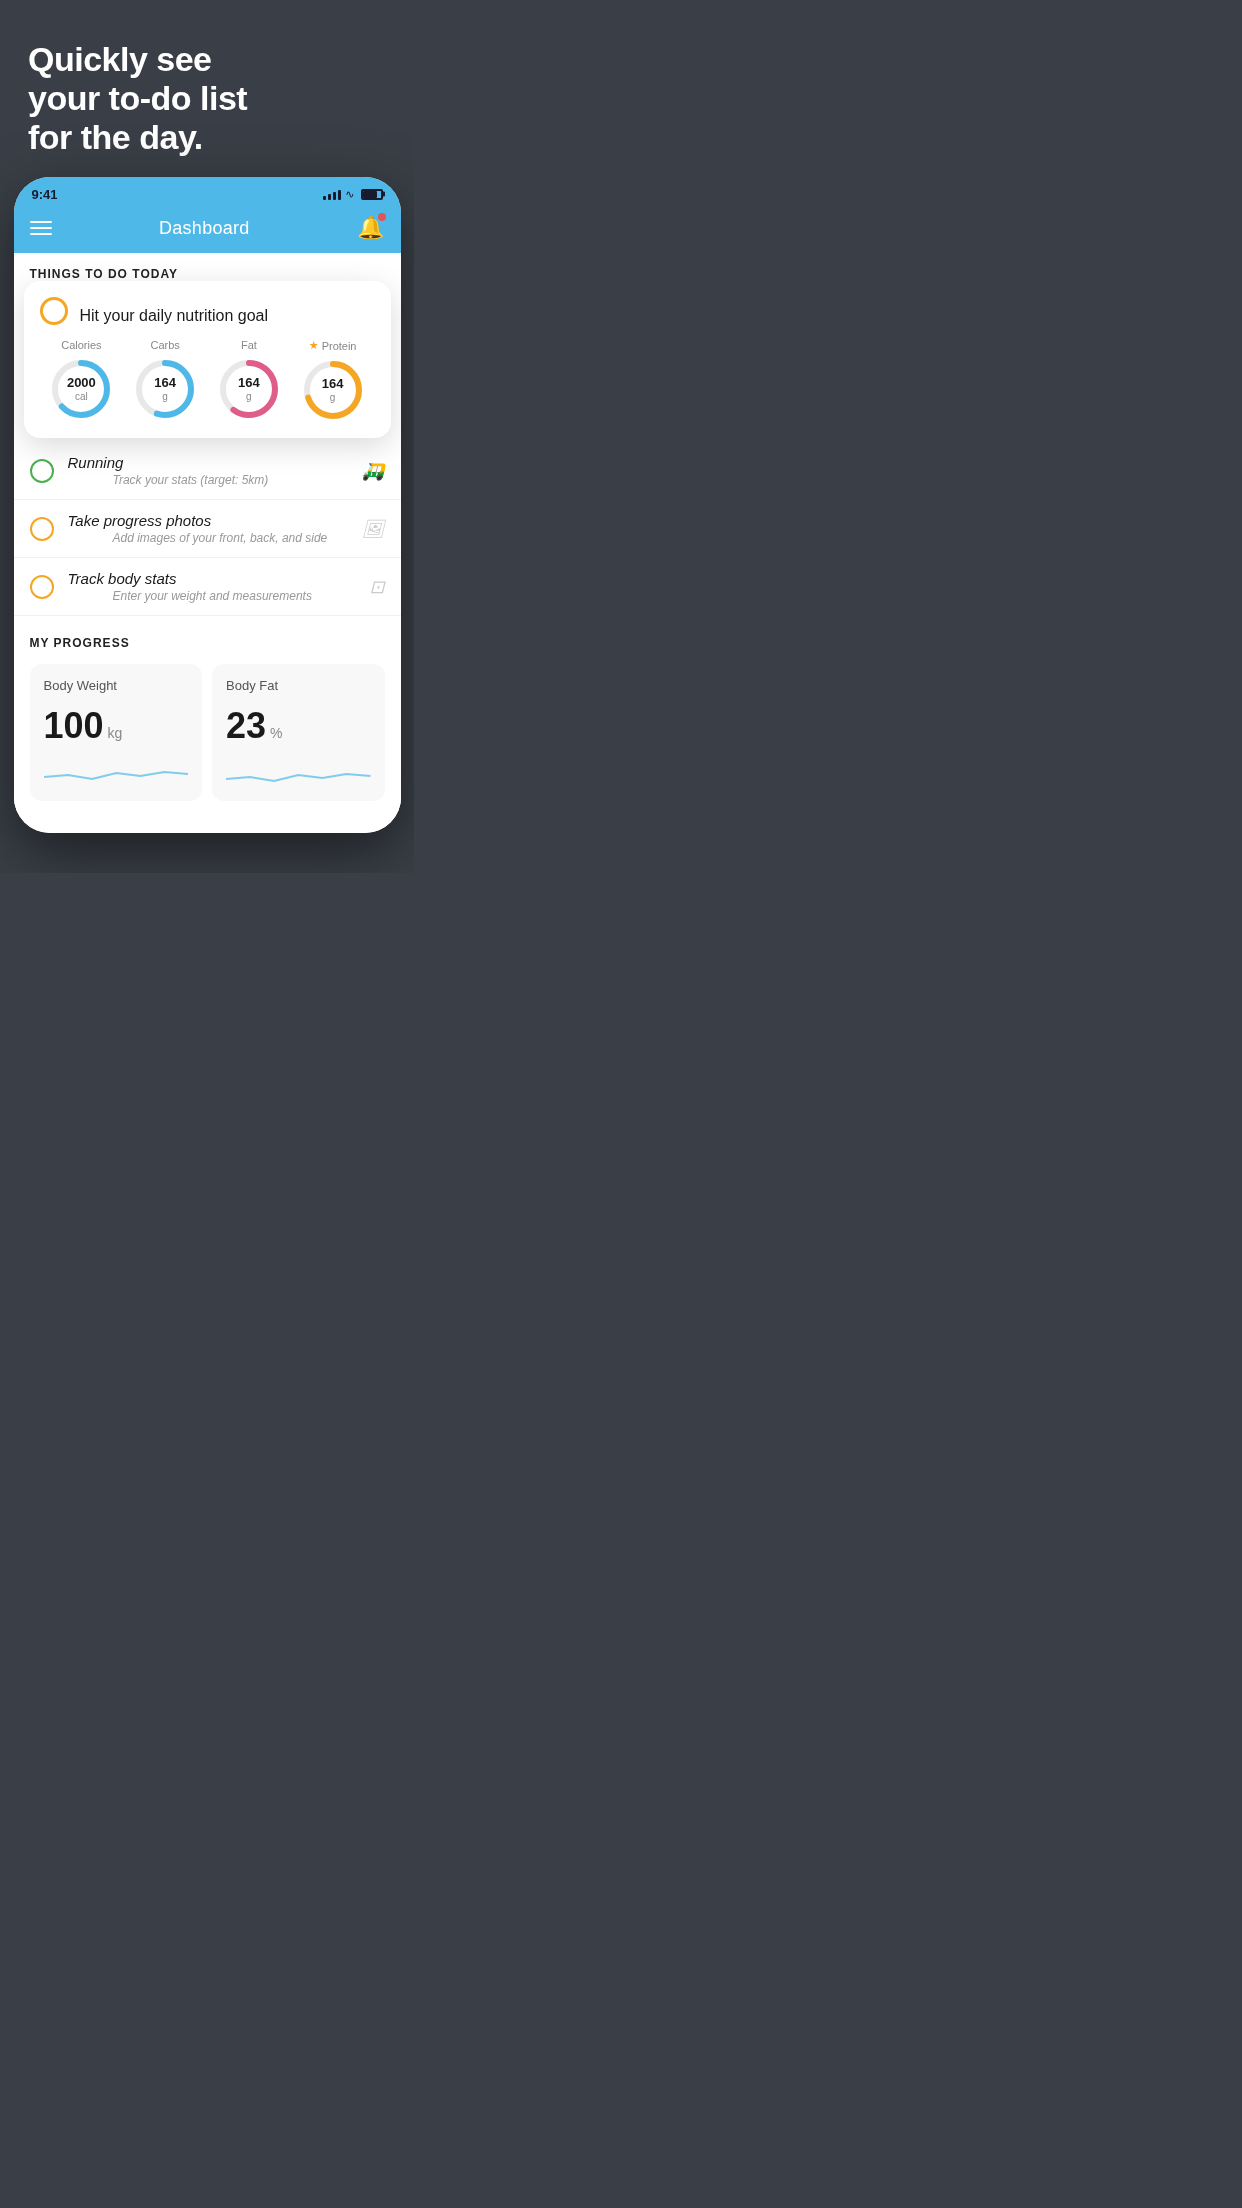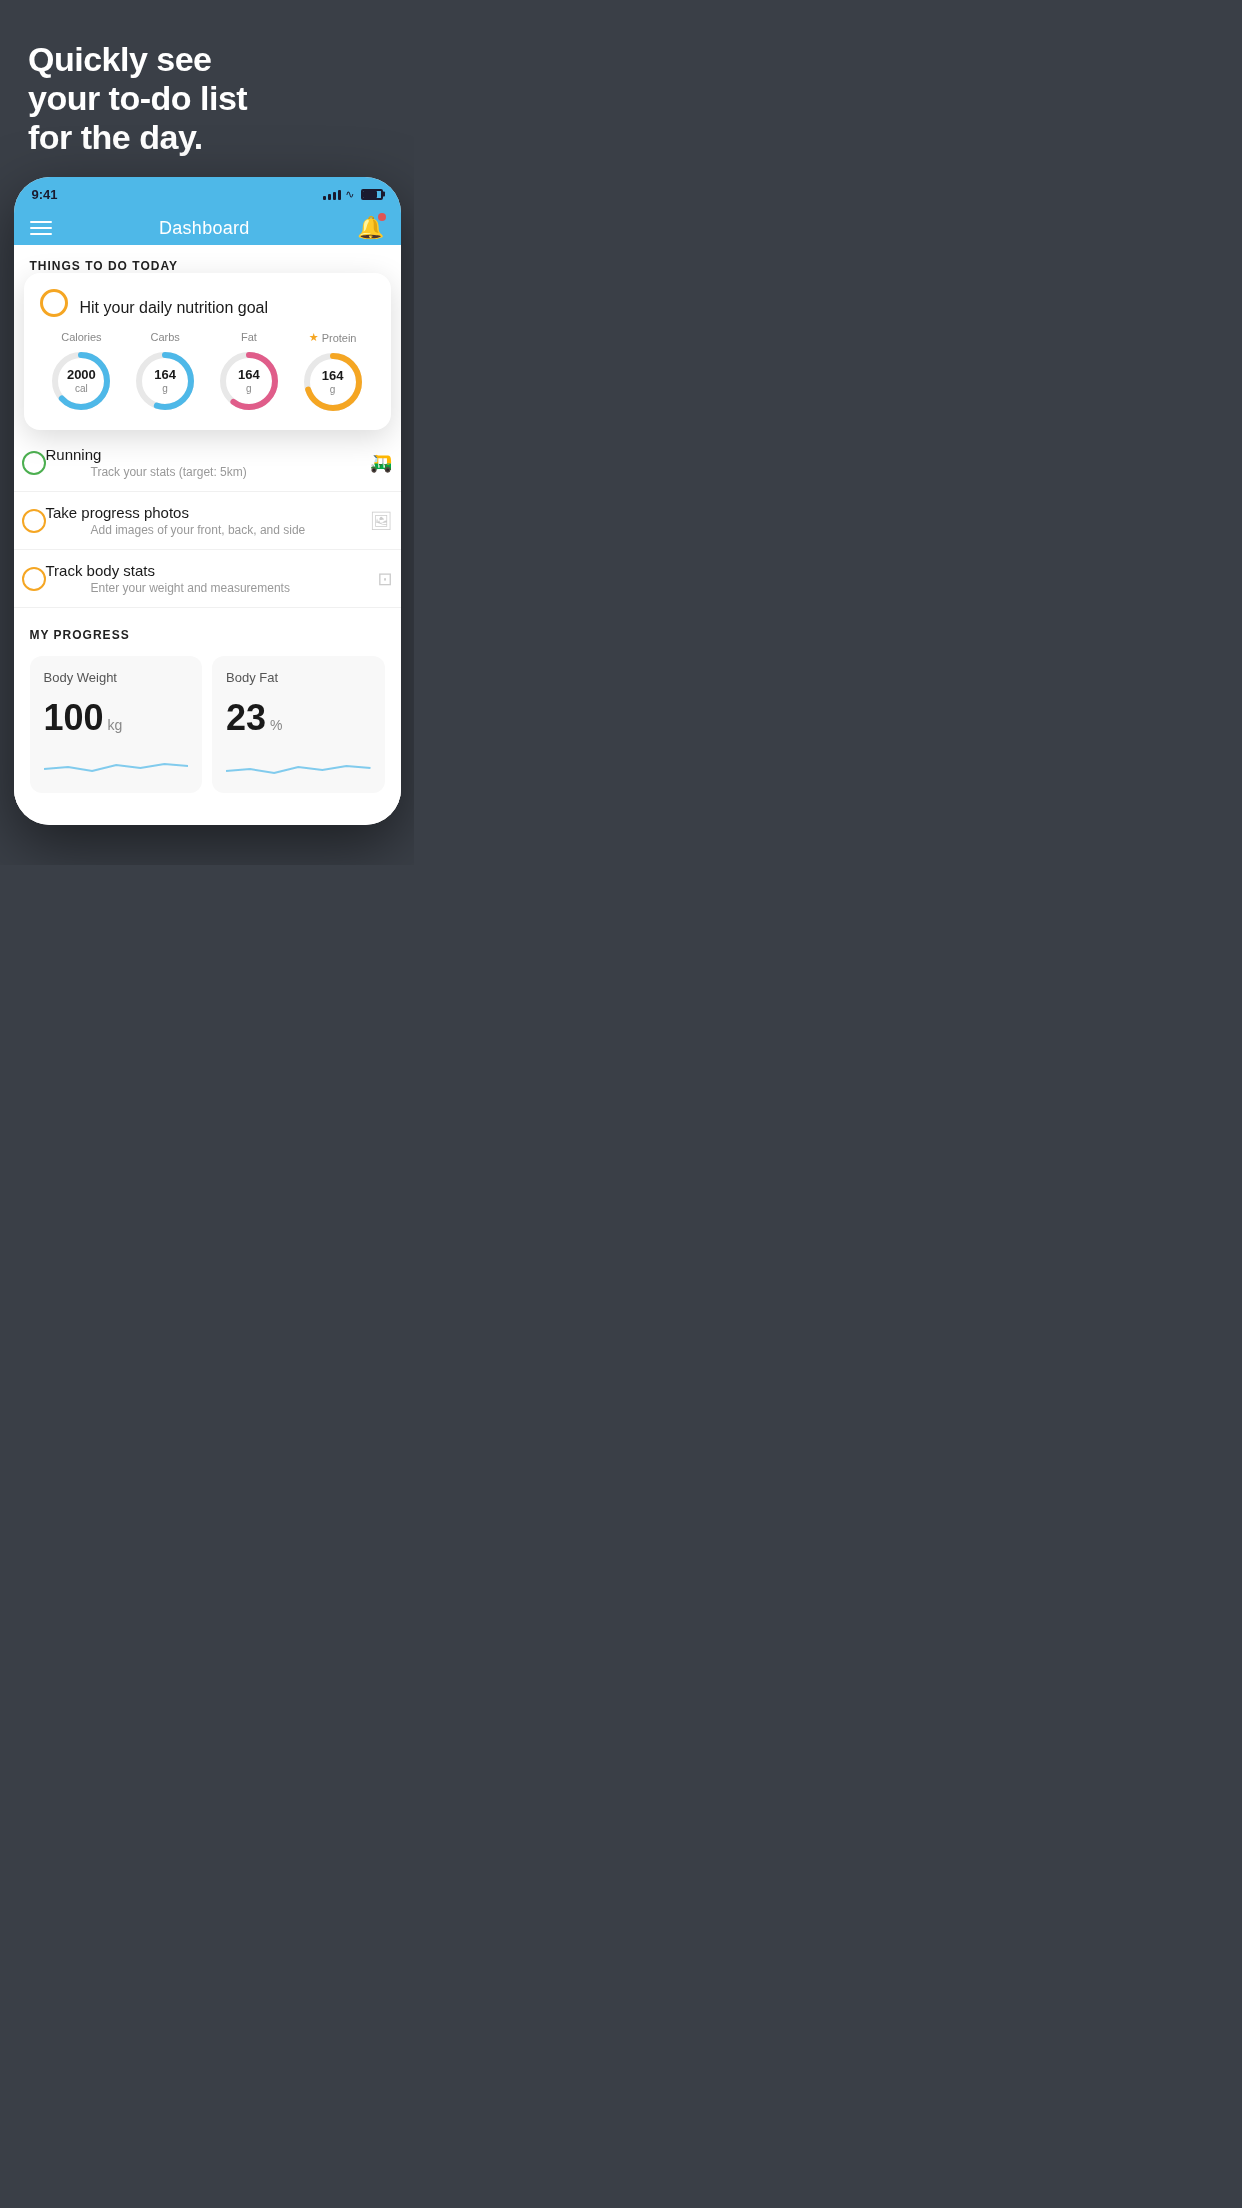--- a/index.html
+++ b/index.html
@@ -105,21 +105,21 @@
       width: 80%;
       border-radius: 1px;
     }
 
     
     .app-header {
       background: #4eb8e8;
       display: flex;
       align-items: center;
       justify-content: space-between;
-      padding: 8px 16px 4px 16px;
+      padding: 8px 16px 12px 16px;
     }
     .hamburger-icon {
       display: flex;
       flex-direction: column;
       gap: 4px;
       cursor: pointer;
     }
     .hamburger-line {
       width: 22px;
       height: 2px;
@@ -262,22 +262,24 @@
 
     
     .todo-list {
       background: white;
       margin-top: 4px;
     }
 
     .todo-item {
       display: flex;
       align-items: center;
-      padding: 12px 8px;
+      padding: 12px 16px;
       border-bottom: 1px solid #f0f0f0;
+      gap: 14px;
+      font-style: italic;
     }
 
     .todo-circle {
       width: 24px;
       height: 24px;
       border-radius: 50%;
       border: 2.5px solid #ccc;
       flex-shrink: 0;
     }
 

